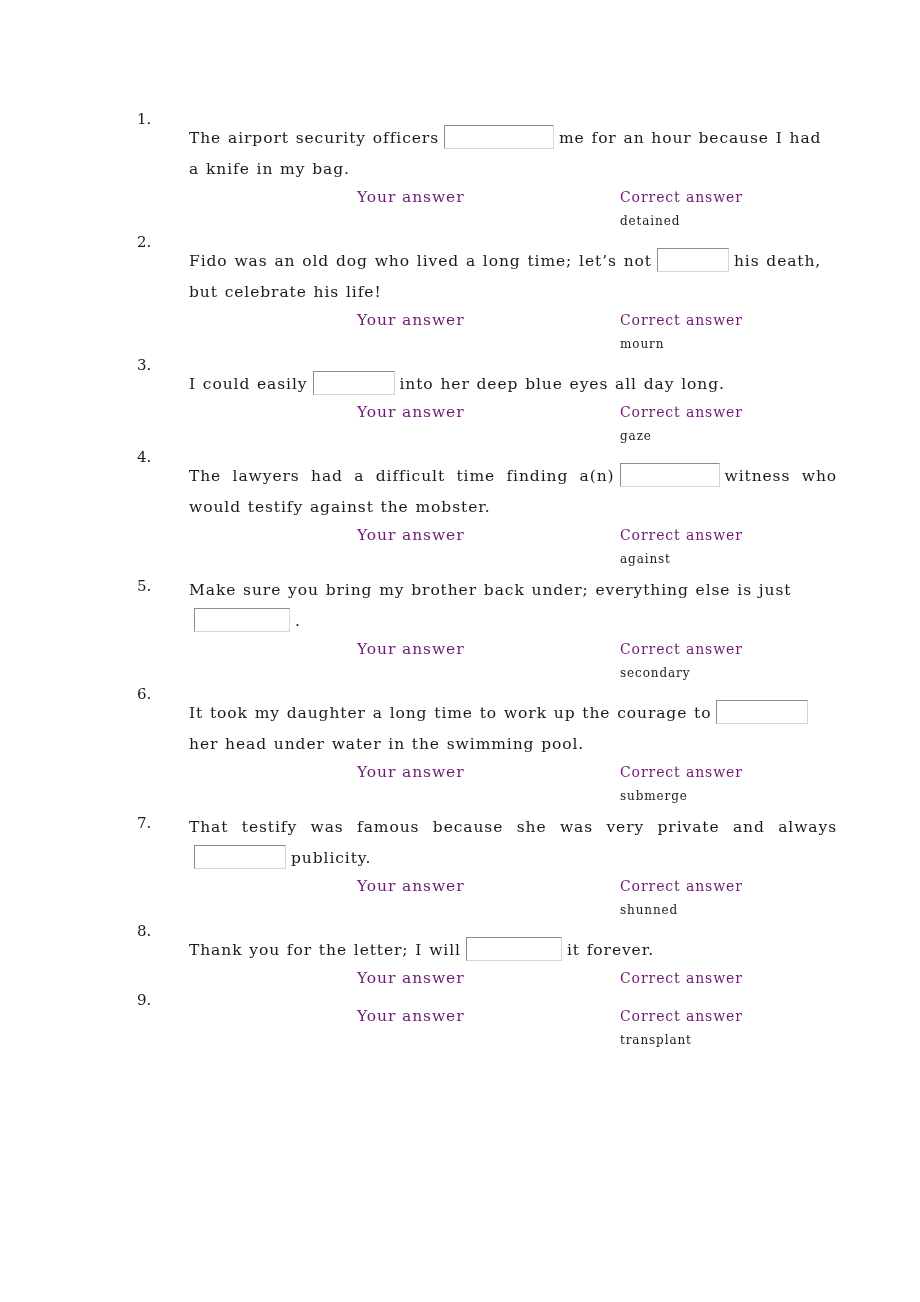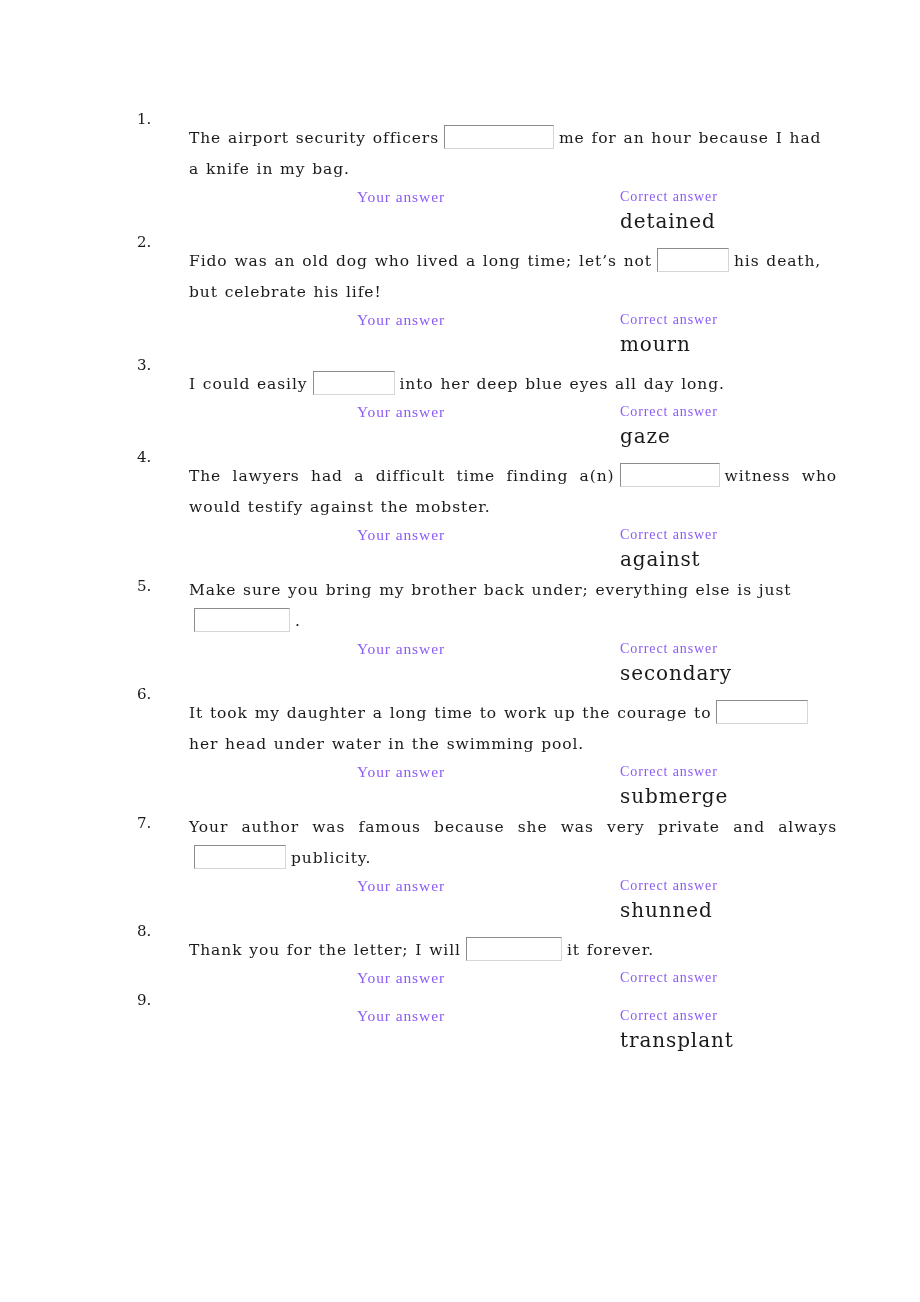--- a/index.html
+++ b/index.html
@@ -128,26 +128,25 @@
   }
   .correct-answer {
     position: absolute;
     left: 431px;
     top: 0;
     font-size: 14px;
     line-height: 22px;
     letter-spacing: 0.9px;
   }
   .blue {
-    color: #8b5cf6;
-    font-family: Liberation Serif, serif;
+    color: #701a75;
   }
   .correct-value {
     margin-left: 431px;
-    font-size: 20px;
+    font-size: 12px;
     line-height: 23px;
     letter-spacing: 0.9px;
     color: #1a1a1a;
   }
 </style>
 </head>
 <body>
 
 <div id="page">
   <div id="quiz">
@@ -220,21 +219,21 @@
           <span class="your-answer blue">Your answer</span>
           <span class="correct-answer blue">Correct answer</span>
         </div>
         <div class="correct-value">submerge</div>
       </div>
     </div>
 
     <div class="q-item inline-num">
       <div class="q-num">7.</div>
       <div class="q-body">
-        <div class="q-sentence justify-wide"><span>Your author was famous because she was very private and always</span><span class="blank w-medlg"><input type="text" value="" style=""></span><span>publicity.</span></div>
+        <div class="q-sentence justify-wide"><span>That testify was famous because she was very private and always</span><span class="blank w-medlg"><input type="text" value="" style=""></span><span>publicity.</span></div>
         <div class="ans-row">
           <span class="your-answer blue">Your answer</span>
           <span class="correct-answer blue">Correct answer</span>
         </div>
         <div class="correct-value">shunned</div>
       </div>
     </div>
 
     <div class="q-item">
       <div class="q-num">8.</div>

